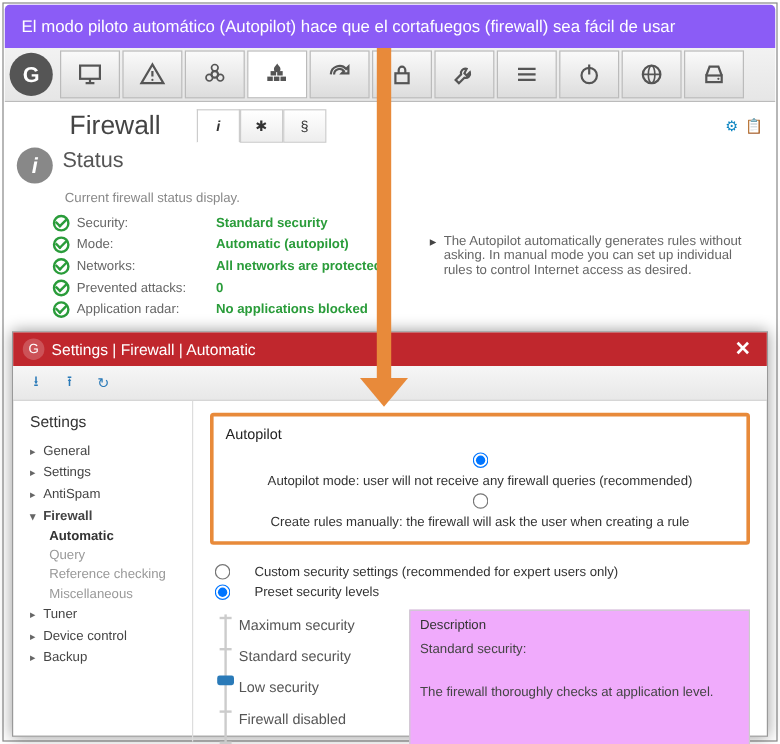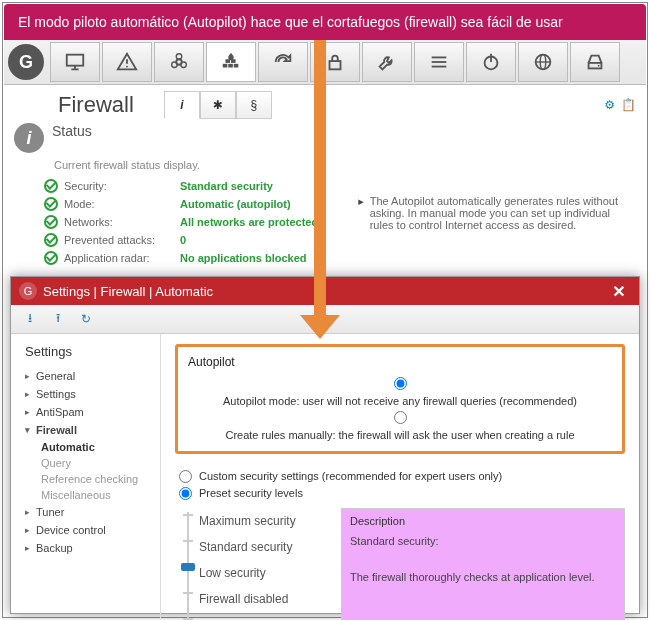--- a/index.html
+++ b/index.html
@@ -1,19 +1,19 @@
 <!DOCTYPE html>
 <html><head>
 <meta charset="utf-8">
 <style>
 * { box-sizing: border-box; margin: 0; padding: 0; }
 body { font-family: "Segoe UI", Arial, sans-serif; font-size: 12px; color: #333; background: #fff; width: 650px; height: 620px; position: relative; overflow: hidden; }
 
 
-.callout-banner { background: #be185d; color: #fff; padding: 10px 14px; font-size: 14px; border-radius: 4px 4px 0 0; position: relative; z-index: 10; margin: 4px 4px 0 4px; }
+.callout-banner { background: #8b5cf6; color: #fff; padding: 10px 14px; font-size: 14px; border-radius: 4px 4px 0 0; position: relative; z-index: 10; margin: 4px 4px 0 4px; }
 .callout-arrow { position: absolute; left: 300px; top: 40px; width: 40px; height: 300px; z-index: 9; pointer-events: none; }
 .callout-arrow .shaft { position: absolute; top: 0; left: 14px; width: 12px; height: 280px; background: #e88a3a; }
 .callout-arrow .head { position: absolute; top: 275px; left: 0; width: 0; height: 0; border-left: 20px solid transparent; border-right: 20px solid transparent; border-top: 24px solid #e88a3a; }
 
 
 .app-toolbar { display: flex; align-items: center; background: linear-gradient(#f2f2f2,#e6e6e6); border-bottom: 1px solid #bbb; padding: 2px 4px; gap: 2px; margin: 0 4px; }
 .app-toolbar .logo { width: 36px; height: 36px; display: flex; align-items: center; justify-content: center; background: #555; border-radius: 50%; color: #fff; font-weight: bold; font-size: 18px; margin-right: 4px; }
 .app-toolbar .tbtn { width: 50px; height: 40px; display: flex; align-items: center; justify-content: center; background: linear-gradient(#fafafa,#ddd); border: 1px solid #bbb; cursor: pointer; }
 .app-toolbar .tbtn.active { background: #fff; }
 .app-toolbar .tbtn svg { width: 22px; height: 22px; fill: #555; }
@@ -22,21 +22,21 @@
 .page { margin: 0 4px; background: #fff; }
 .page-header { display: flex; align-items: center; padding: 6px 10px 2px 54px; }
 .page-header h1 { font-size: 22px; font-weight: 300; color: #444; flex: 0 0 auto; margin-right: 30px; }
 .tab-icons { display: flex; gap: 0; }
 .tab-icons .tab { width: 36px; height: 28px; display: flex; align-items: center; justify-content: center; background: linear-gradient(#fff,#eee); border: 1px solid #ccc; cursor: pointer; }
 .tab-icons .tab.active { background: #fff; border-bottom-color: #fff; }
 .page-header .right-icons { margin-left: auto; color: #0a84c1; display: flex; gap: 6px; }
 
 .status-block { display: flex; align-items: flex-start; padding: 2px 10px 6px 10px; gap: 8px; }
 .status-block .info-circle { width: 30px; height: 30px; border-radius: 50%; background: #888; color: #fff; display: flex; align-items: center; justify-content: center; font-style: italic; font-weight: bold; font-size: 18px; flex-shrink: 0; }
-.status-block .stitle { font-size: 14px; color: #555; }
+.status-block .stitle { font-size: 18px; color: #555; }
 .status-sub { font-size: 11px; color: #888; padding: 0 10px 6px 50px; }
 
 .status-grid { display: flex; padding: 0 10px 10px 40px; gap: 20px; }
 .status-list { flex: 0 0 auto; }
 .status-row { display: flex; align-items: center; gap: 6px; padding: 2px 0; font-size: 11px; }
 .status-row .chk { width: 14px; height: 14px; border: 2px solid #2a9c3a; border-radius: 50%; position: relative; }
 .status-row .chk::after { content: ""; position: absolute; left: 2px; top: -1px; width: 4px; height: 7px; border: solid #2a9c3a; border-width: 0 2px 2px 0; transform: rotate(45deg); }
 .status-row .lbl { color: #666; width: 110px; }
 .status-row .val { color: #2a9c3a; font-weight: bold; }
 .autopilot-desc { font-size: 11px; color: #666; max-width: 260px; display: flex; gap: 4px; margin-left: 20px; position: relative; top: 18px;}
@@ -60,21 +60,21 @@
 .tree-sub { padding-left: 24px; font-size: 11px; color: #999; cursor: pointer; padding-top: 2px; padding-bottom: 2px; }
 .tree-sub.active { color: #333; font-weight: bold; }
 
 .modal .main { flex: 1; padding: 10px 14px; position: relative; }
 .autopilot-box { border: 3px solid #e88a3a; border-radius: 3px; padding: 8px 10px; margin-bottom: 14px; }
 .autopilot-box h4 { font-size: 12px; font-weight: normal; color: #222; margin-bottom: 6px; }
 .radio-row { display: flex; align-items: center; gap: 5px; font-size: 11px; color: #333; padding: 2px 0; cursor: pointer; flex-direction: column; }
 .radio-row input { margin: 0; }
 
 .sec-settings { padding-left: 4px; }
-.sec-row { display: flex; align-items: flex-start; gap: 7px; font-size: 11px; padding: 2px 0; cursor: pointer; }
+.sec-row { display: flex; align-items: center; gap: 20px; font-size: 11px; padding: 2px 0; cursor: pointer; }
 .levels-area { display: flex; gap: 12px; margin-top: 6px; }
 .slider-col { width: 150px; position: relative; padding-left: 20px; }
 .slider-track { position: absolute; left: 8px; top: 4px; width: 2px; height: 120px; background: #ccc; }
 .slider-tick { position: absolute; left: 4px; width: 10px; height: 2px; background: #ccc; }
 .slider-thumb { position: absolute; left: 2px; width: 14px; height: 8px; background: #2a7ab8; border-radius: 2px; }
 .level-label { font-size: 12px; color: #555; height: 26px; display: flex; align-items: center; }
 .desc-col { flex: 1; border: 1px solid #ccc; padding: 6px 8px; font-size: 11px; color: #444; background: #f0abfc; min-height: 120px;}
 .desc-col h5 { font-size: 11px; font-weight: normal; color: #333; margin-bottom: 8px; }
 .desc-col .dtitle { margin-bottom: 24px; }
 

